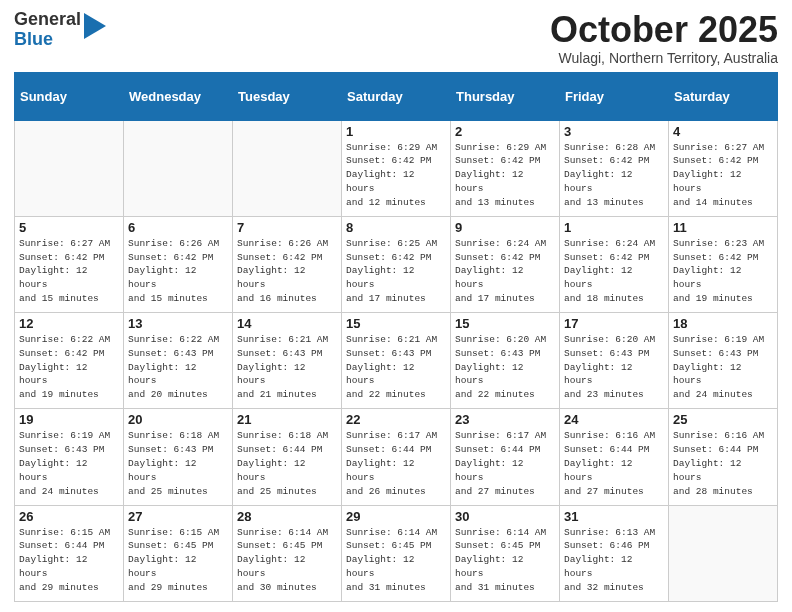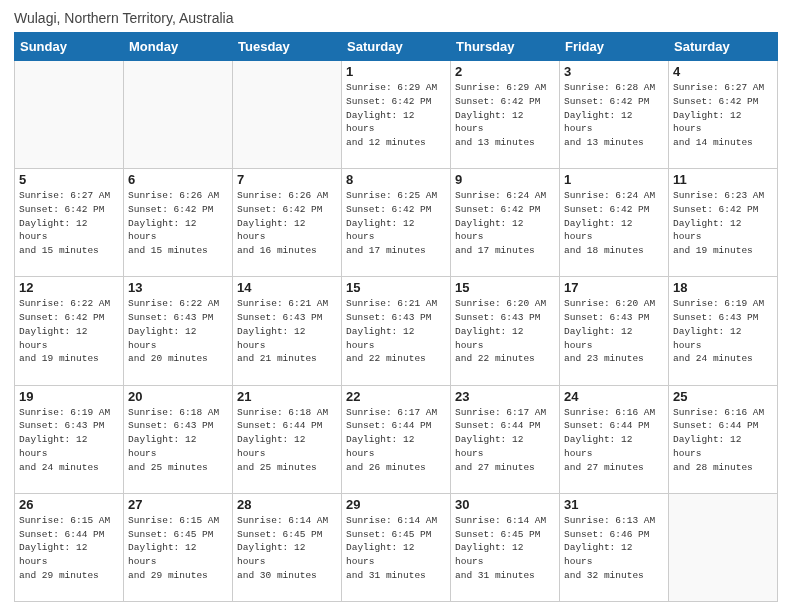--- a/index.html
+++ b/index.html
@@ -49,21 +49,21 @@
       flex: 1;
       border: 1px solid #ccc;
       border-collapse: collapse;
       width: 100%;
       table-layout: fixed;
     }
     .calendar th {
       background-color: #1a6faf;
       color: #fff;
       text-align: left;
-      padding: 6px 5px;
+      padding: 16px 5px;
       font-size: 13px;
       font-weight: bold;
       border: 1px solid #1a6faf;
     }
     .calendar td {
       border: 1px solid #ccc;
       vertical-align: top;
       padding: 3px 4px;
       font-size: 10px;
       color: #333;
@@ -85,30 +85,40 @@
       line-height: 1.45;
       color: #333;
       font-family: Liberation Mono, monospace;
     }
   </style>
 </head>
 <body>
 
 <div class="page">
   <div class="header">
+    <div class="logo">
+      <div class="logo-text">
+        <span style="font-size:18px;font-weight:bold;color:#333;line-height:1.1;">General</span>
+        <span style="font-size:18px;font-weight:bold;color:#1a6faf;line-height:1.1;">Blue</span>
+      </div>
+      <svg width="22" height="26" viewBox="0 0 22 26" style="margin-left:3px;margin-top:-8px;">
+        <polygon points="0,26 22,13 0,0" fill="#1a6faf"></polygon>
+      </svg>
+    </div>
     <div class="title-area">
+      <div class="month-title">October 2025</div>
       <div class="location">Wulagi, Northern Territory, Australia</div>
     </div>
   </div>
 
   <table class="calendar">
     <thead>
       <tr>
         <th>Sunday</th>
-        <th>Monday</th>
+        <th>Wednesday</th>
         <th>Tuesday</th>
         <th>Saturday</th>
         <th>Thursday</th>
         <th>Friday</th>
         <th>Saturday</th>
       </tr>
     </thead>
     <tbody id="calendar-body">
     <tr>
           <td class="empty"></td>

